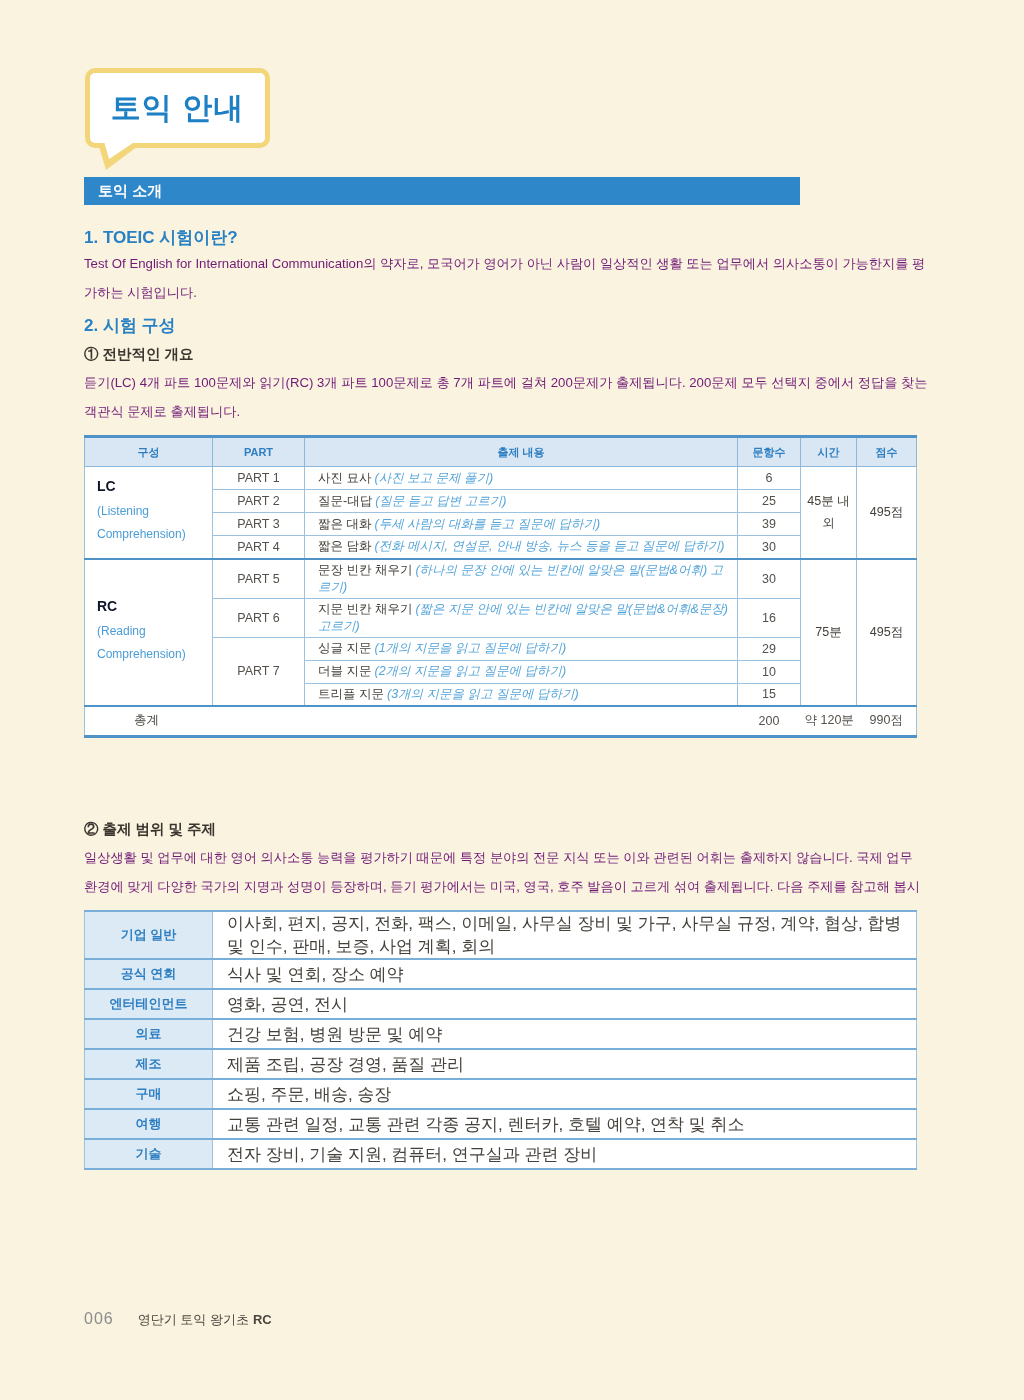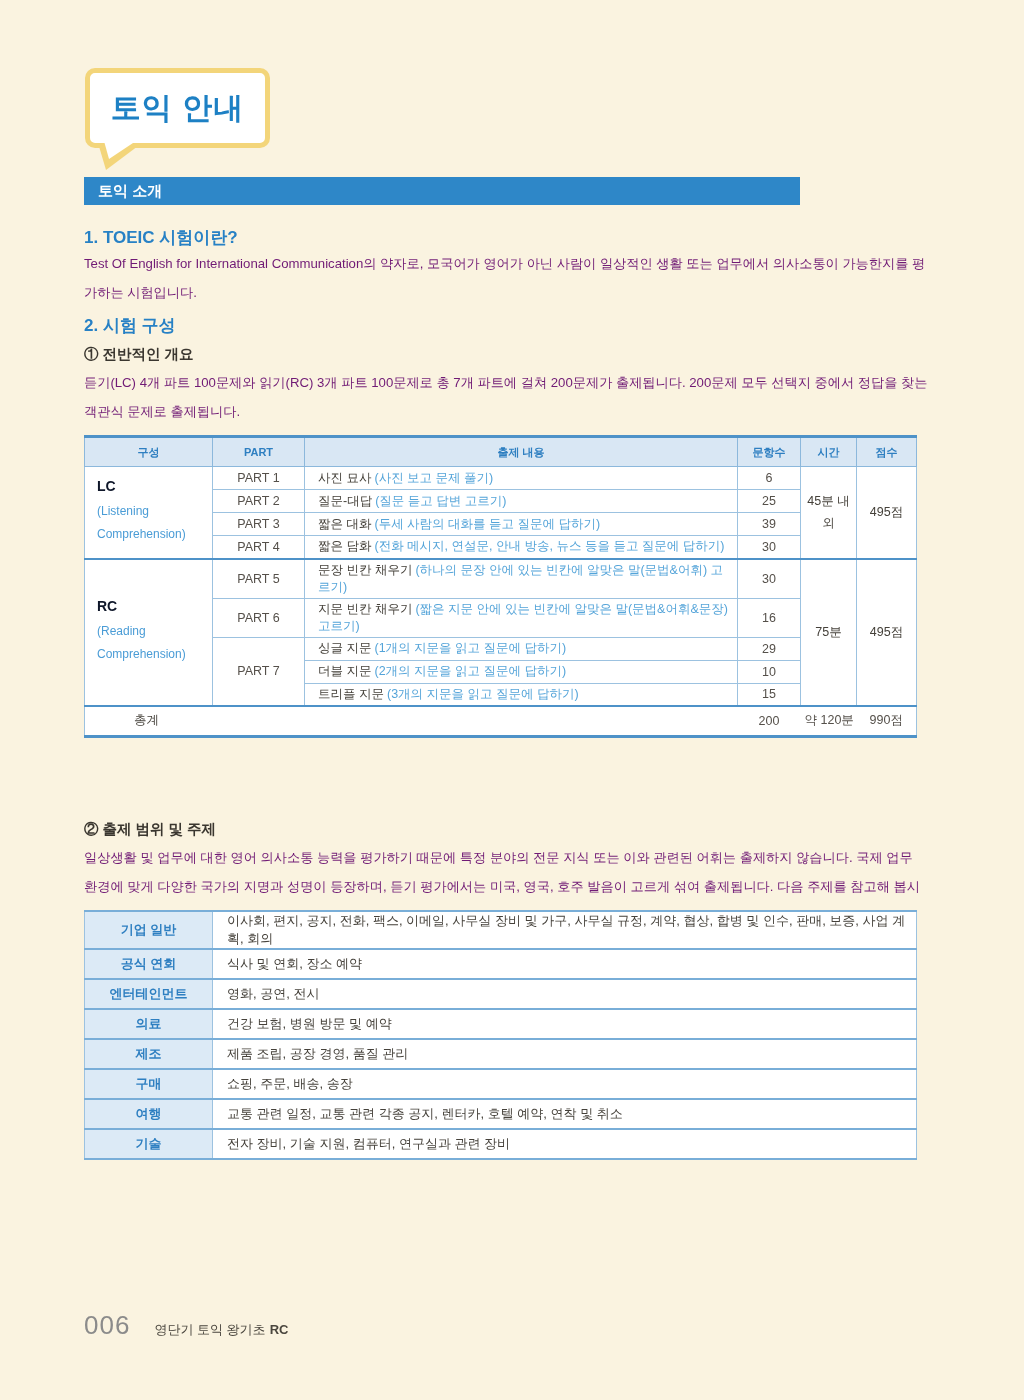--- a/index.html
+++ b/index.html
@@ -63,44 +63,44 @@
   .t1 td {
     height:23px; font-size:12.5px; color:#55504a;
     border:1px solid #9cc2e0; text-align:center;
     padding:2px 4px;
   }
   .t1 td.group { text-align:left; padding-left:12px; vertical-align:middle; }
   .g-label { font-size:14px; font-weight:bold; color:#0f172a; margin-bottom:6px; }
   .g-sub   { font-size:12px; color:#4a9cd6; line-height:1.9; }
   .t1 td.content { text-align:left; padding-left:13px; }
   .c-main { color:#45413a; }
-  .c-detail { color:#54a4d9; margin-left:3px; }
+  .c-detail { color:#54a4d9; margin-left:3px;font-style:italic; }
   .t1 tr.rc-first td { border-top:2px solid #4e92c8; }
   .t1 tr.total td { border-top:2px solid #4e92c8; border-left:none; border-right:none; height:30px; }
   .t1 tr.total td.tlabel { text-align:left; padding-left:49px; color:#45413a; }
   .t1 td.time, .t1 td.score { color:#45413a; line-height:1.8; }
 
   
   .t2 { border-top:2px solid #4e92c8; border-bottom:2px solid #4e92c8;
         border-left:1px solid #9cc2e0; border-right:1px solid #9cc2e0; }
-  .t2 td { height:30px; border:1px solid #9cc2e0; font-size:13px; }
+  .t2 td { height:30px; border:1px solid #9cc2e0; font-size:17px; }
   .t2 td.cat {
     background:#dceaf6; color:#2e7fc1; font-weight:bold;
     text-align:center; font-size:13px;
     border-top:2px solid #79aed8; border-bottom:2px solid #79aed8;
   }
   .t2 td.detail {
     background:#ffffff; color:#45413a;
     text-align:left; padding-left:14px;
     border-top:2px solid #79aed8; border-bottom:2px solid #79aed8;
   }
 
   
   .footer { position:absolute; left:84px; top:1310px; display:flex; align-items:baseline; }
-  .page-num { font-size:26px; color:#8b8b8b; letter-spacing:1px; }
+  .page-num { font-size:16px; color:#8b8b8b; letter-spacing:1px; }
   .book { font-size:13px; color:#4a463e; margin-left:24px; }
   .book b { margin-left:4px; }
 </style>
 </head>
 <body>
 
 <div class="bubble">
   <span>토익 안내</span>
 </div>
 

